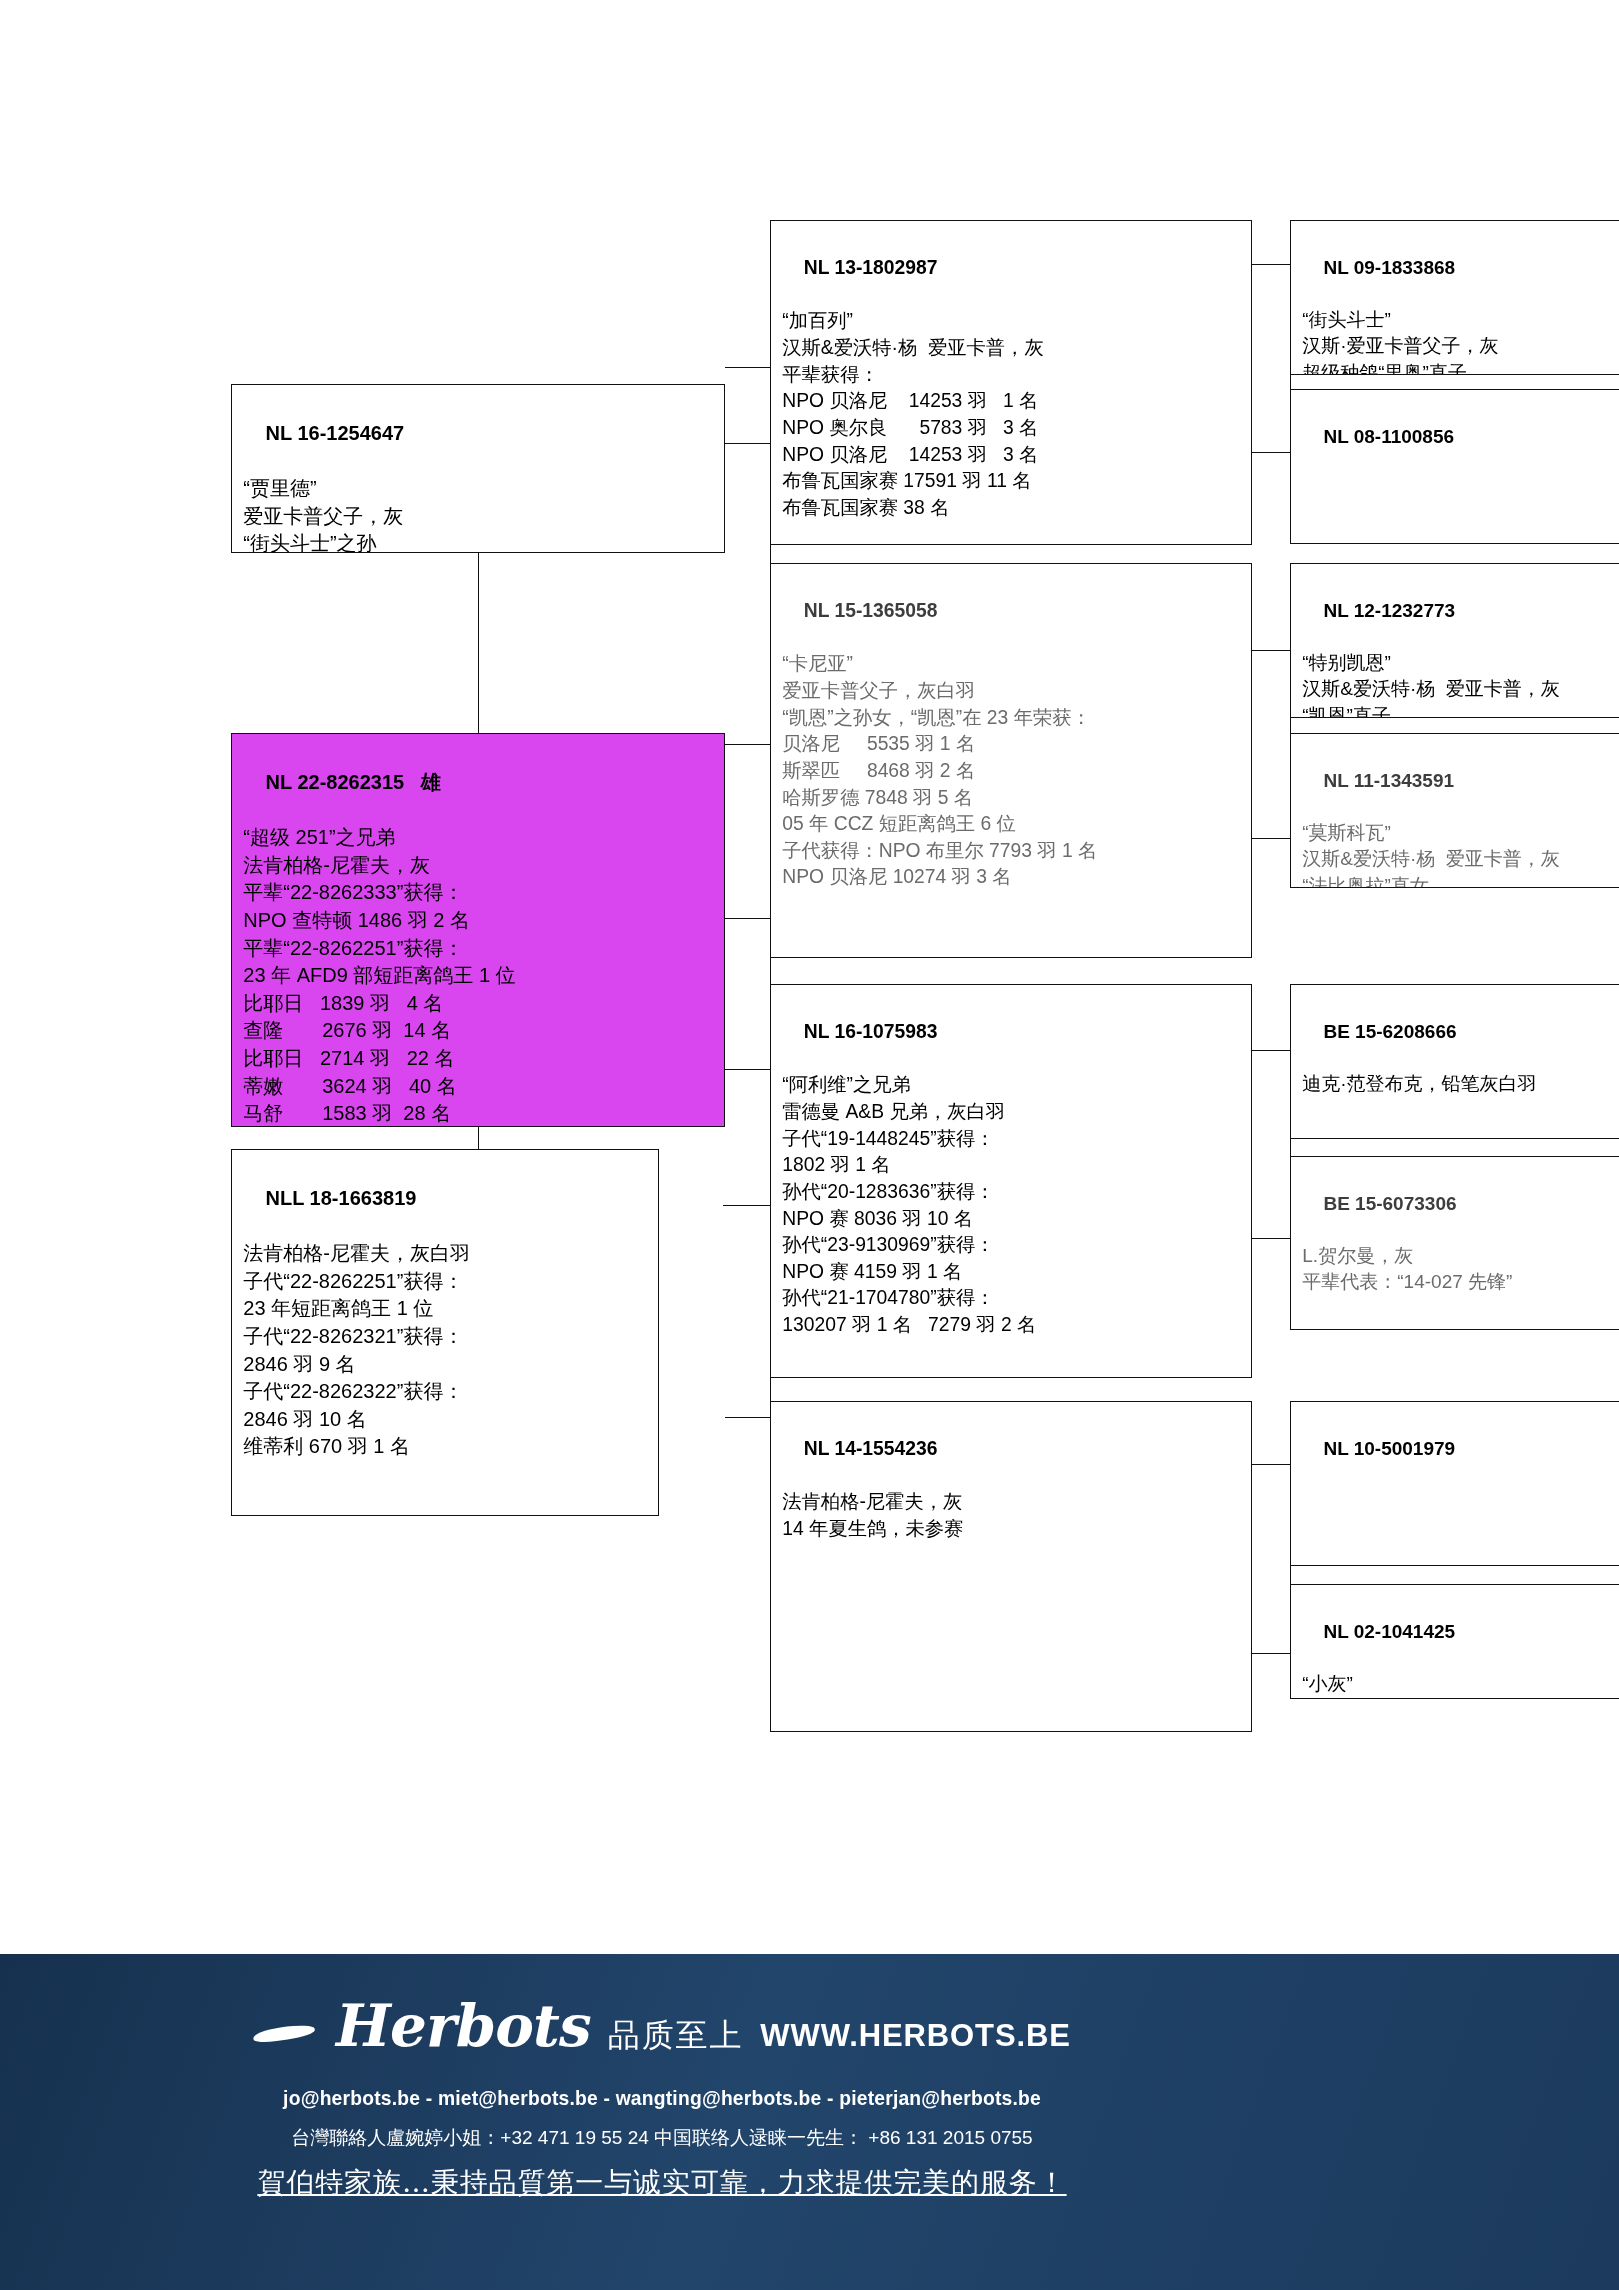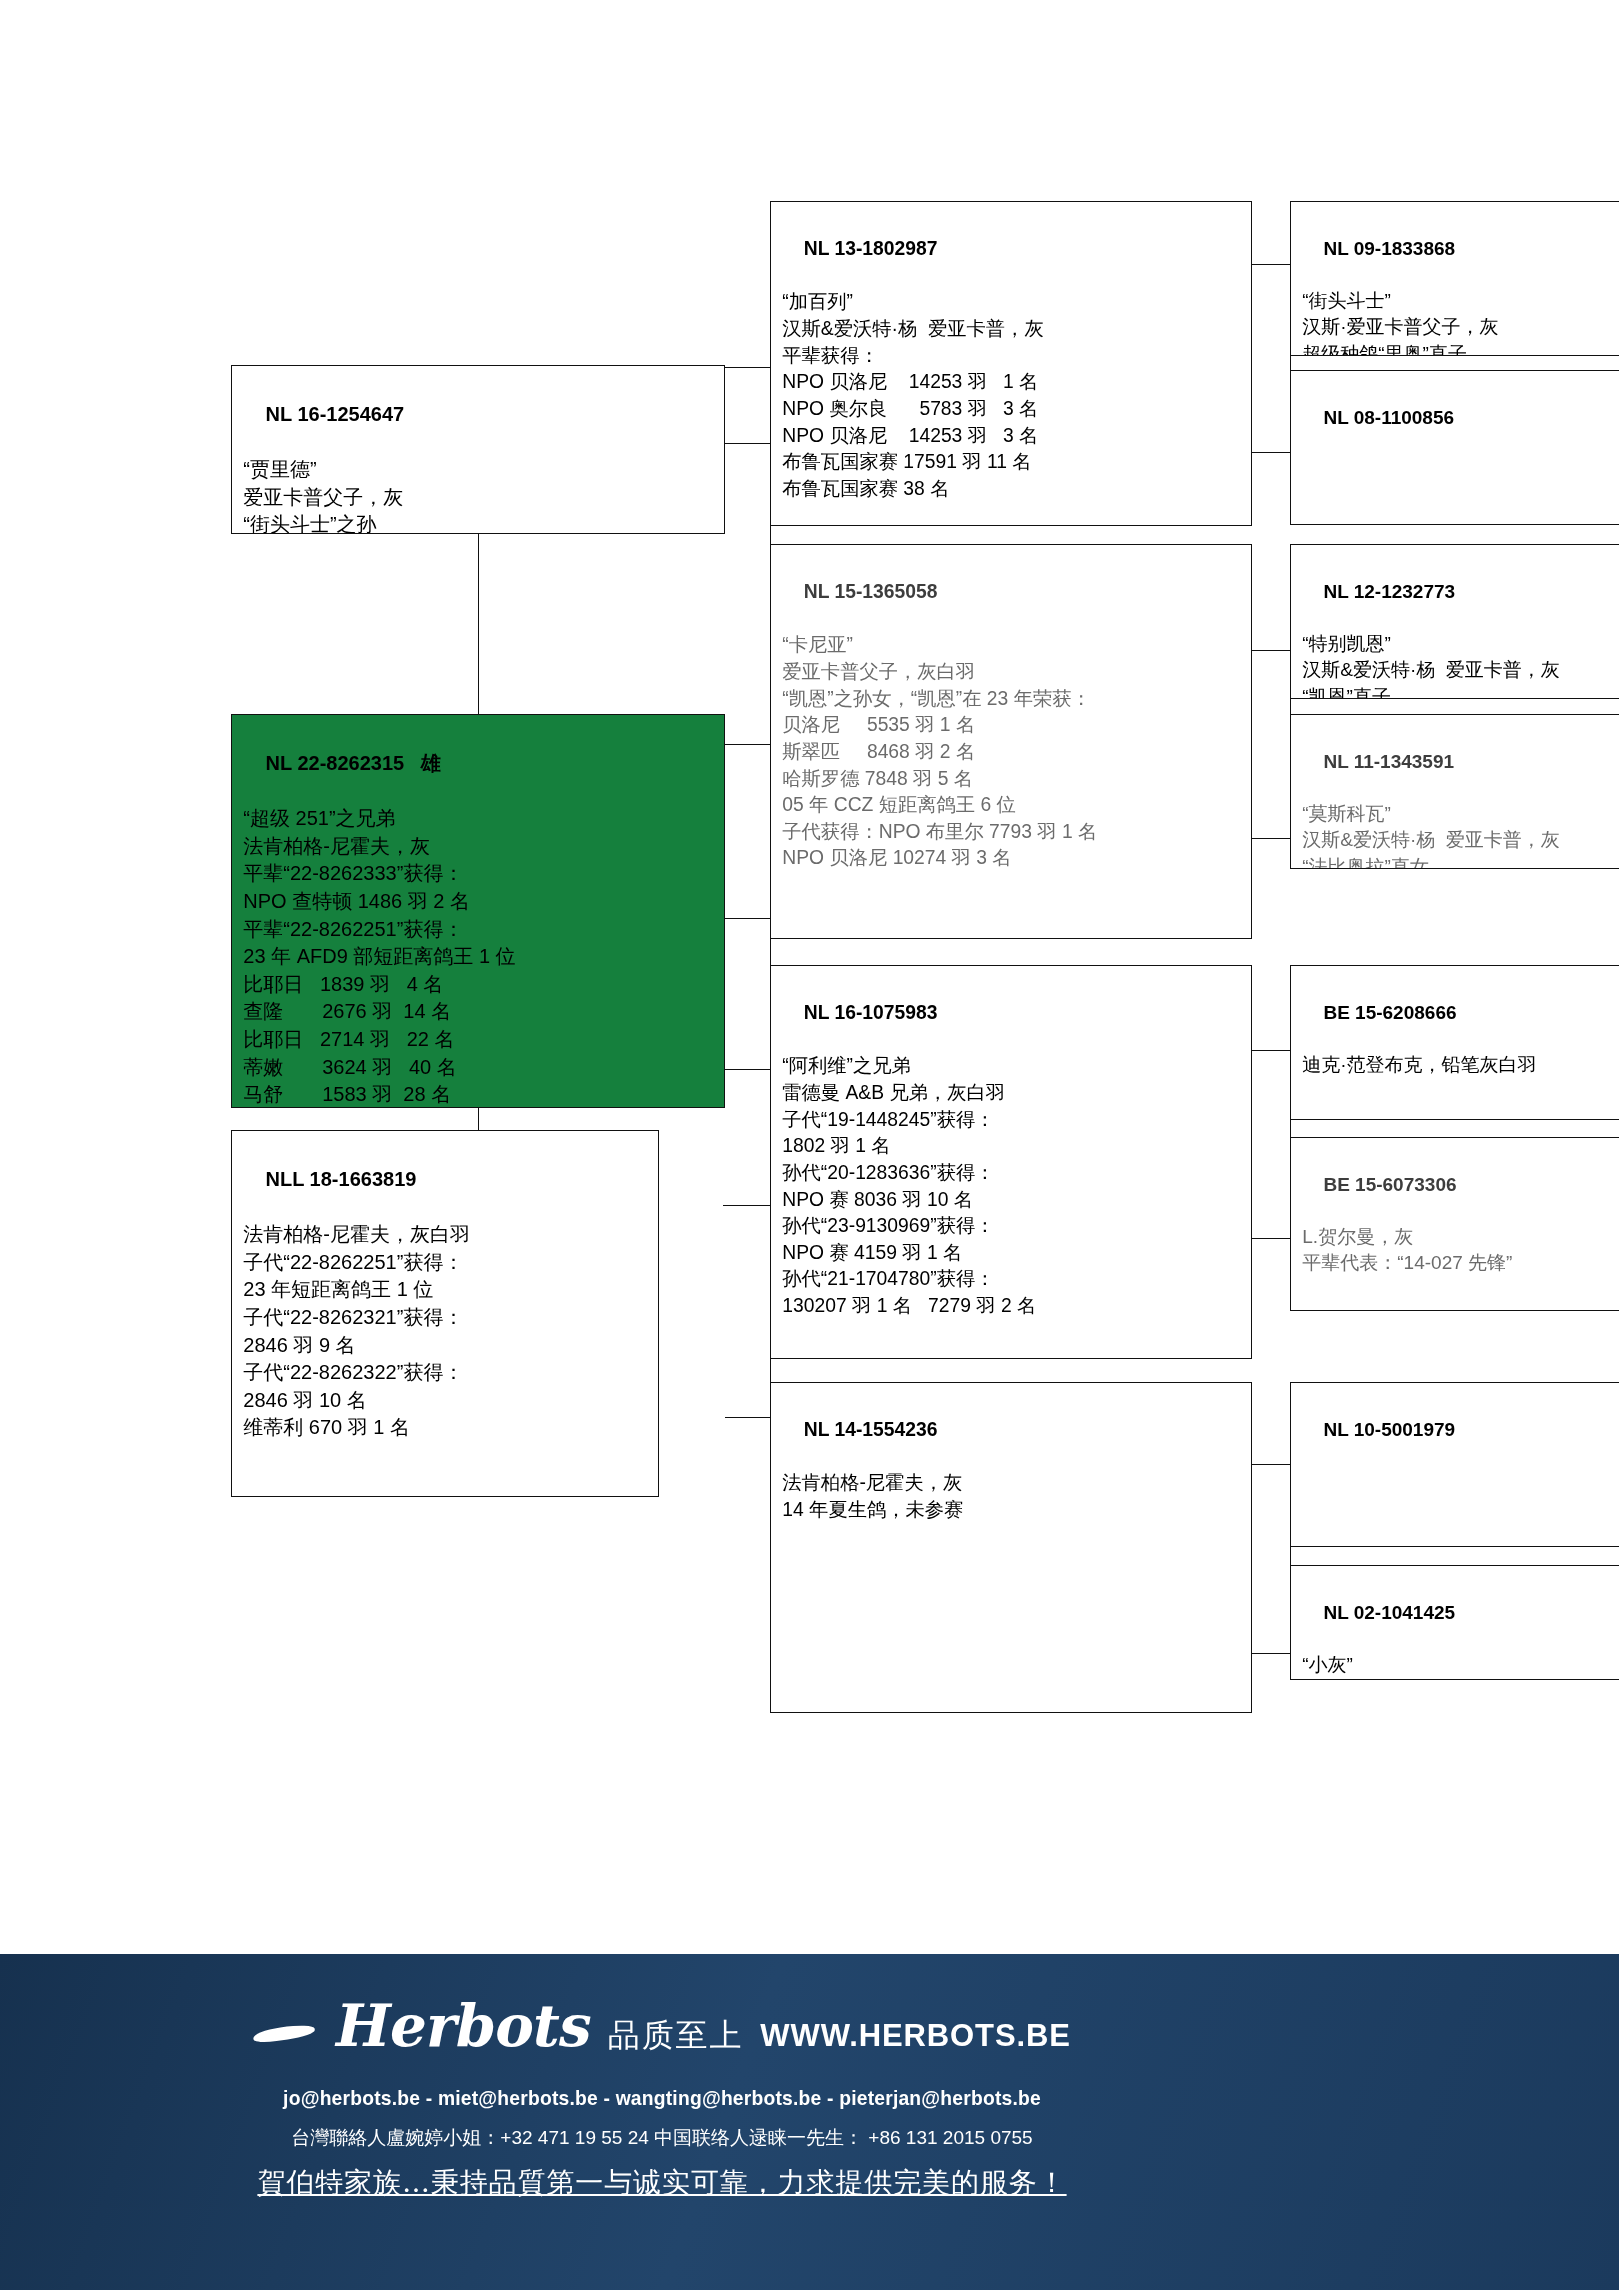--- a/index.html
+++ b/index.html
@@ -24,34 +24,35 @@
   
   .box {
     position: absolute;
     box-sizing: border-box;
     border: 1.4px solid #111;
     background: #ffffff;
     padding: 7.5px 9.4px 7.5px 11.3px;
     line-height: 1.38;
     white-space: pre-wrap;
     overflow: hidden;
+    margin-top: 19px;
   }
   .box .ring {
     font-weight: 700;
   }
   .box .body {
     display: block;
     white-space: pre-wrap;
   }
   .gen1 { font-size: 20px; }
   .gen2 { font-size: 19.3px; }
   .gen3 { font-size: 19px; }
 
   .highlight {
-    background: #15803d;
+    background: #d946ef;
     border: 1.9px solid #111;
   }
   .faded {
     color: #6b6b6b;
   }
   .faded .ring { color: #3d3d3d; }
 
   
   .ln {
     position: absolute;

